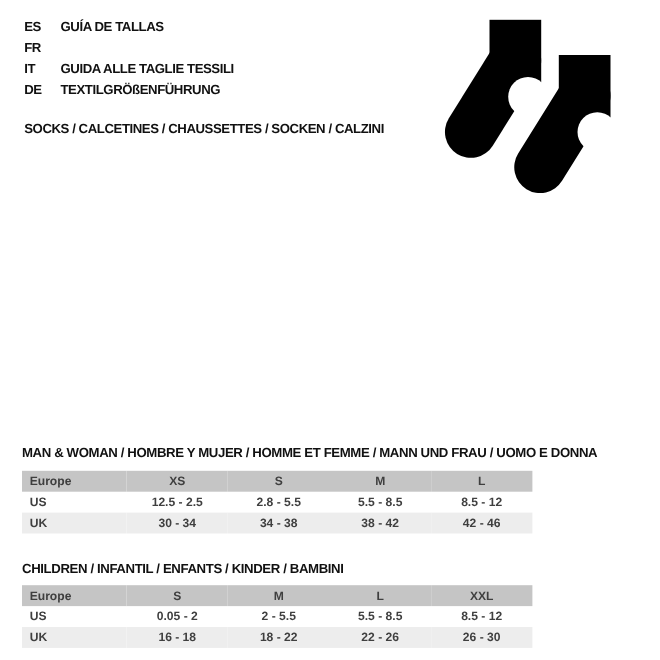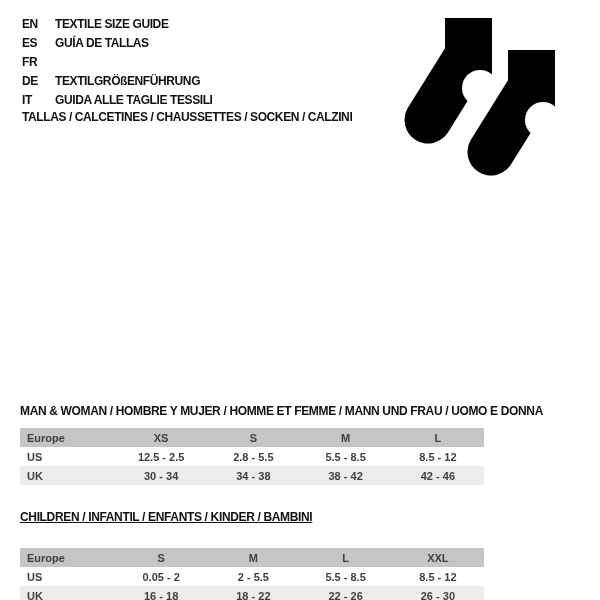--- a/index.html
+++ b/index.html
@@ -41,61 +41,57 @@
 
   
   .table-block{position:absolute;left:20px;width:464px;}
   .table-block.first{top:405px;}
   .table-block.second{top:511px;}
   .table-title{
     margin:0;font-size:12px;font-weight:bold;letter-spacing:-0.35px;
     color:var(--title-text);line-height:13px;white-space:nowrap;
   }
   .table-block.first .table-title{margin-bottom:10px;}
-  .table-block.second .table-title{margin-bottom:24px;text-decoration:underline;}
+  .table-block.second .table-title{margin-bottom:8px;}
   table.size-table{
     width:464px;border-collapse:collapse;table-layout:fixed;
     font-size:11px;color:var(--table-text);
   }
   table.size-table th,table.size-table td{
     height:19px;padding:0;text-align:center;vertical-align:middle;
     font-weight:bold;white-space:nowrap;
   }
   table.size-table .col-label{width:88px;text-align:left;padding-left:7px;}
   table.size-table thead tr{background:var(--header-row-bg);}
   table.size-table tbody tr.alt{background:var(--alt-row-bg);}
 </style>
 </head>
 <body>
 
 <div class="page">
 
   <div class="lang-list">
     <div class="lang-row">
-      <span class="lang-code">EN</span>
-      <span class="lang-label">TEXTILE SIZE GUIDE</span>
-    </div>
-    <div class="lang-row">
       <span class="lang-code">ES</span>
       <span class="lang-label">GUÍA DE TALLAS</span>
     </div>
     <div class="lang-row">
       <span class="lang-code">FR</span>
     </div>
     <div class="lang-row">
+      <span class="lang-code">IT</span>
+      <span class="lang-label">GUIDA ALLE TAGLIE TESSILI</span>
+    </div>
+    <div class="lang-row">
       <span class="lang-code">DE</span>
       <span class="lang-label">TEXTILGRÖßENFÜHRUNG</span>
     </div>
-    <div class="lang-row">
-      <span class="lang-code">IT</span>
-      <span class="lang-label">GUIDA ALLE TAGLIE TESSILI</span>
-    </div>
   </div>
 
-  <div class="category-line">TALLAS / CALCETINES / CHAUSSETTES / SOCKEN / CALZINI</div>
+  <div class="category-line">SOCKS / CALCETINES / CHAUSSETTES / SOCKEN / CALZINI</div>
 
   <svg class="socks-svg" viewBox="0 0 210 200" xmlns="http://www.w3.org/2000/svg" aria-hidden="true">
     <g>
       <rect x="55" y="18" width="47" height="57"></rect>
       <line x1="78.5" y1="55" x2="38" y2="120" stroke-width="47" stroke-linecap="round"></line>
       <circle cx="90" cy="88" r="18"></circle>
     </g>
     <g transform="translate(63,32)">
       <rect x="55" y="18" width="47" height="57"></rect>
       <line x1="78.5" y1="55" x2="38" y2="120" stroke-width="47" stroke-linecap="round"></line>

